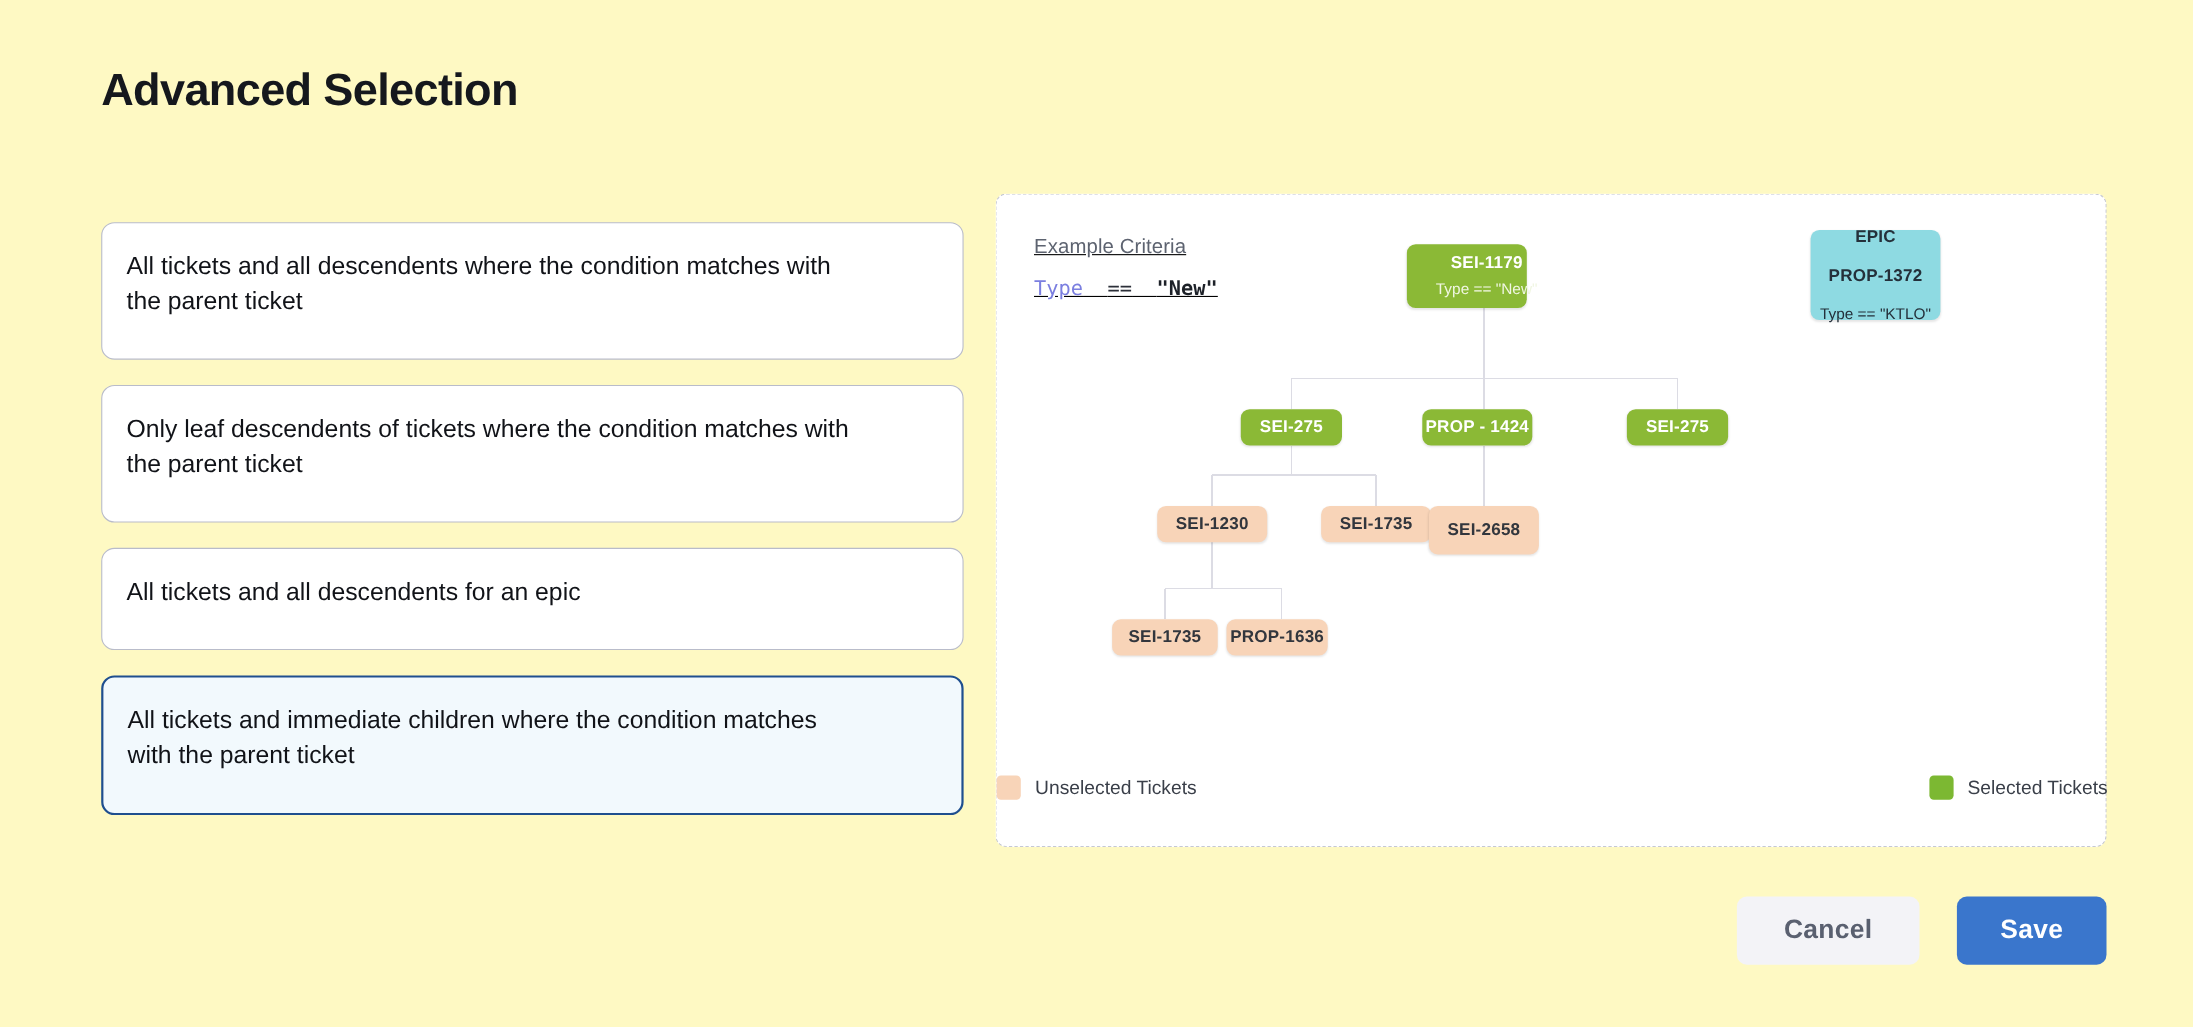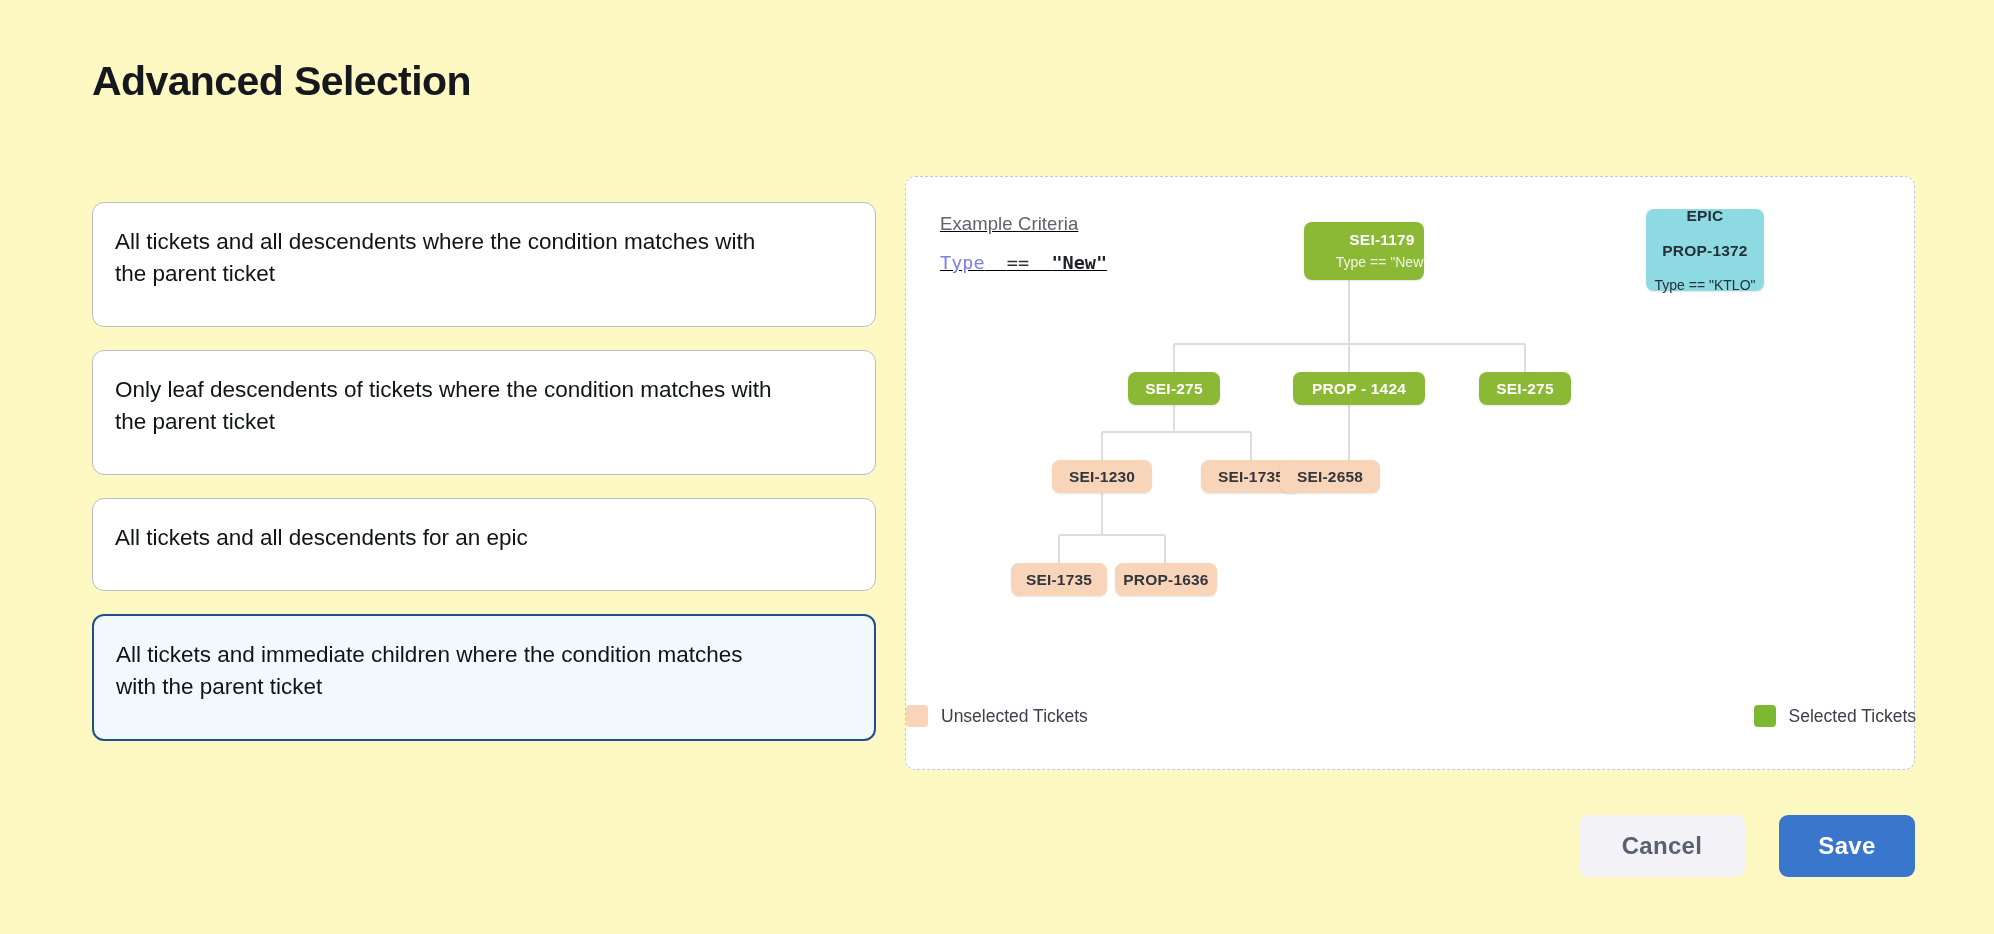--- a/index.html
+++ b/index.html
@@ -231,60 +231,60 @@
 
         <path d="M 443 228 L 443 283"></path>
 
         <path d="M 196 316 L 196 358"></path>
         <path d="M 153 358 L 259 358"></path>
         <path d="M 153 358 L 153 386"></path>
         <path d="M 259 358 L 259 386"></path>
       </g>
     </svg>
 
-    <div class="node green" style="left:398px; top:45px; width:120px; height:58px;padding-left:36px;">
+    <div class="node green" style="left:373px; top:45px; width:109px; height:58px;padding-left:36px;">
       <span class="n-title">SEI-1179</span>
       <span class="n-sub">Type == "New"</span>
     </div>
 
     <div class="node cyan" style="left:740px; top:32px; width:118px; height:82px;">
       <span class="n-title">EPIC</span>
       <span class="n-title">PROP-1372</span>
       <span class="n-sub">Type == "KTLO"</span>
     </div>
 
     <div class="node green" style="left:222px; top:195px; width:92px; height:33px;">
       <span class="n-title">SEI-275</span>
     </div>
 
-    <div class="node green" style="left:387px; top:195px; width:132px; height:33px;">
+    <div class="node green" style="left:387px; top:195px; width:100px; height:33px;">
       <span class="n-title">PROP - 1424</span>
     </div>
 
     <div class="node green" style="left:573px; top:195px; width:92px; height:33px;">
       <span class="n-title">SEI-275</span>
     </div>
 
     <div class="node peach" style="left:146px; top:283px; width:100px; height:33px;">
       <span class="n-title">SEI-1230</span>
     </div>
 
     <div class="node peach" style="left:295px; top:283px; width:100px; height:33px;">
       <span class="n-title">SEI-1735</span>
     </div>
 
-    <div class="node peach" style="left:374px; top:283px; width:100px; height:33px;text-align:center;">
+    <div class="node peach" style="left:393px; top:283px; width:100px; height:44px;text-align:center;">
       <span class="n-title">SEI-2658</span>
     </div>
 
     <div class="node peach" style="left:105px; top:386px; width:96px; height:33px;">
       <span class="n-title">SEI-1735</span>
     </div>
 
-    <div class="node peach" style="left:209px; top:386px; width:102px; height:33px;">
+    <div class="node peach" style="left:209px; top:386px; width:92px; height:33px;">
       <span class="n-title">PROP-1636</span>
     </div>
 
     <div class="legend">
       <div class="legend-item">
         <span class="swatch" style="background:#f8d4b8;"></span>
         <span class="legend-label">Unselected Tickets</span>
       </div>
       <div class="legend-item">
         <span class="swatch" style="background:#7cb832;"></span>

